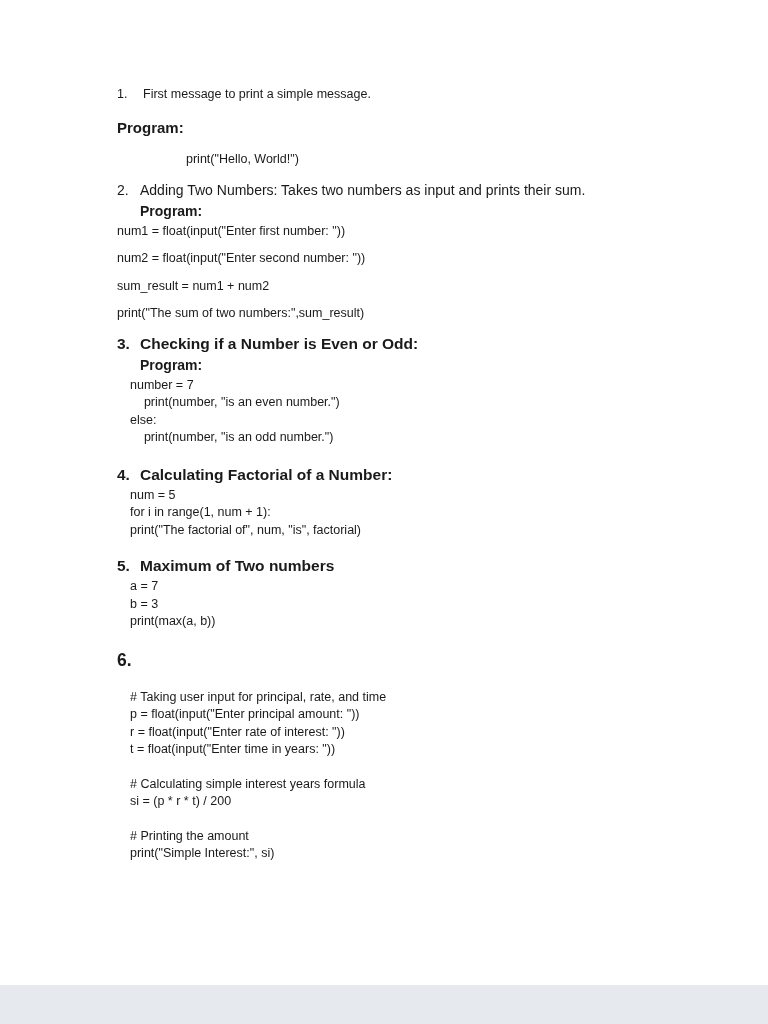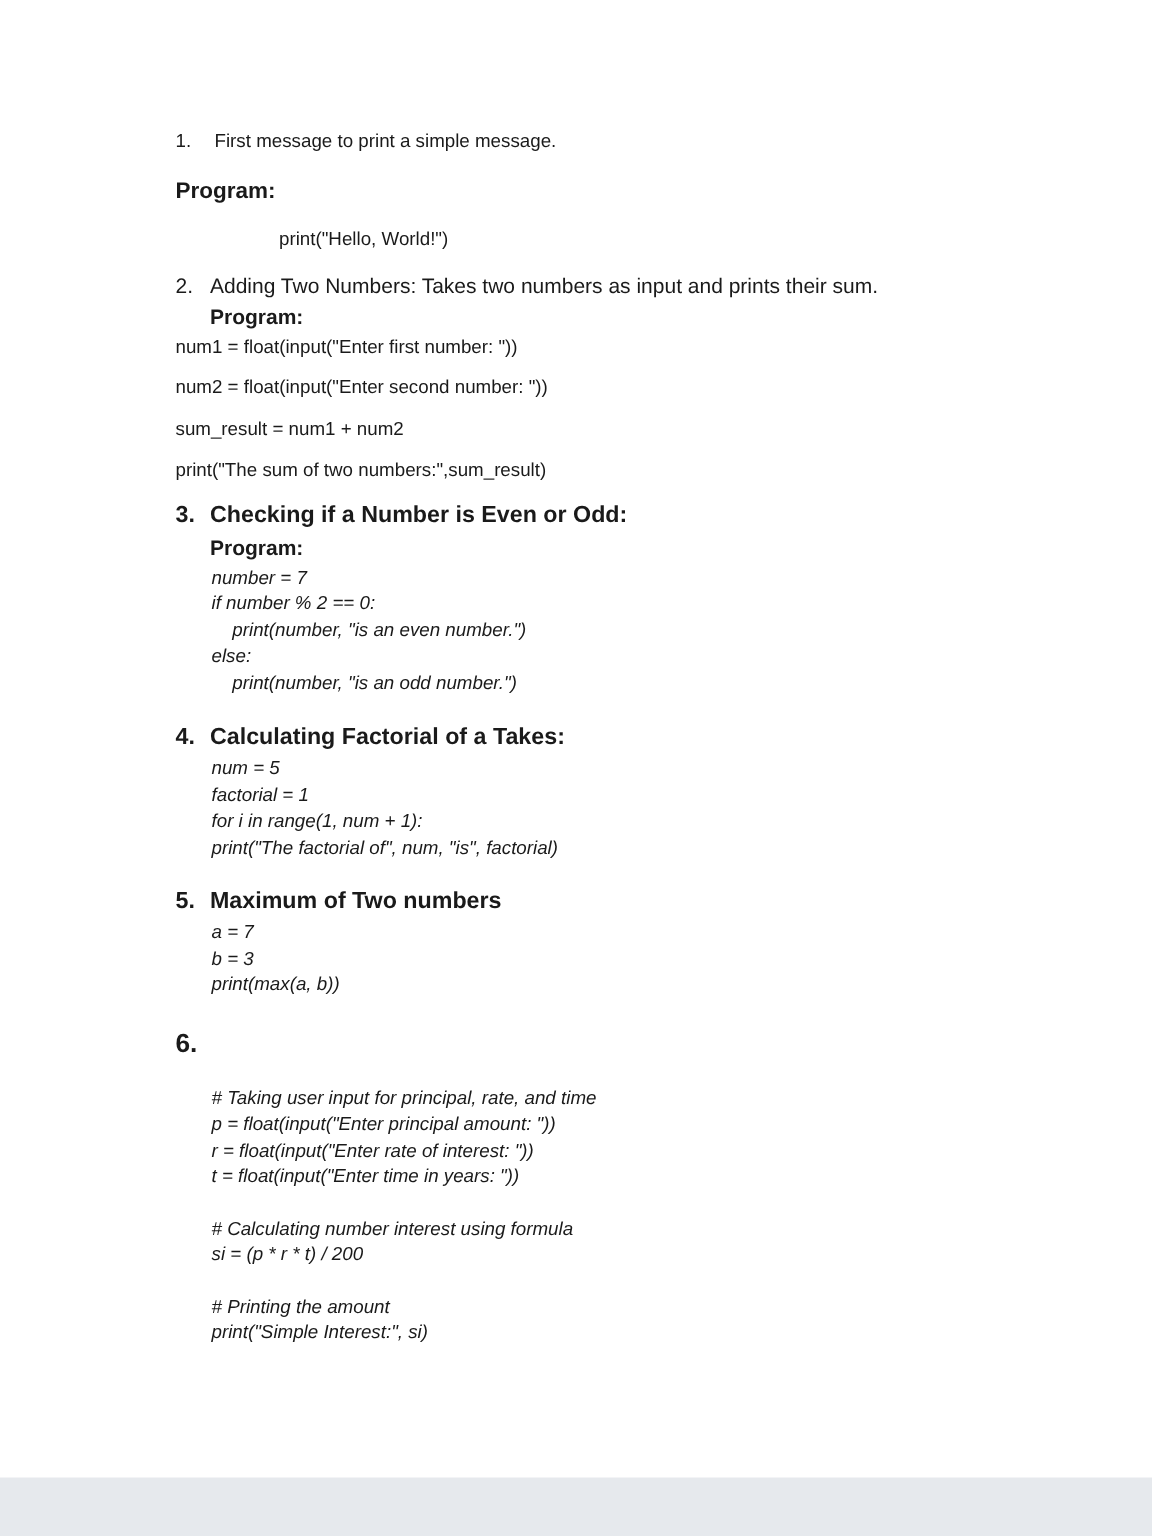--- a/index.html
+++ b/index.html
@@ -36,21 +36,21 @@
   .prog-lg { font-size: 15px; line-height: 20px; font-weight: bold; margin-top: 16px; }
   .prog-md { font-size: 14px; line-height: 19px; font-weight: bold; margin-top: 2px; margin-left: 23px; }
 
   .code {
     font-size: 12.5px;
     line-height: 17.5px;
     white-space: pre;
   }
   .code-deep  { margin-left: 69px; margin-top: 13px; }
   .code-flush { margin-left: 0; }
-  .code-ind   { margin-left: 24px; font-style: italic; }
+  .code-ind   { margin-left: 13px; }
 
   .mt2  { margin-top: 2px; }
   .mt10 { margin-top: 10px; }
   .mt12 { margin-top: 12px; }
   .mt16 { margin-top: 16px; }
   .mt17 { margin-top: 17px; }
 </style>
 </head>
 <body>
 
@@ -74,49 +74,47 @@
       <div class="code code-flush mt10">num2 = float(input("Enter second number: "))</div>
       <div class="code code-flush mt10">sum_result = num1 + num2</div>
       <div class="code code-flush mt10">print("The sum of two numbers:",sum_result)</div>
 
       <div class="row h-15 mt10">
         <span class="num">3.</span>
         <span>Checking if a Number is Even or Odd:</span>
       </div>
       <div class="prog-md">Program:</div>
       <div class="code code-ind mt2">number = 7</div>
-      <div class="code code-ind">if number % 2 == 0:</div>
       <div class="code code-ind">    print(number, "is an even number.")</div>
       <div class="code code-ind">else:</div>
       <div class="code code-ind">    print(number, "is an odd number.")</div>
 
       <div class="row h-15 mt17">
         <span class="num">4.</span>
-        <span>Calculating Factorial of a Takes:</span>
+        <span>Calculating Factorial of a Number:</span>
       </div>
       <div class="code code-ind mt2">num = 5</div>
-      <div class="code code-ind">factorial = 1</div>
       <div class="code code-ind">for i in range(1, num + 1):</div>
       <div class="code code-ind">print("The factorial of", num, "is", factorial)</div>
 
       <div class="row h-15 mt16">
         <span class="num">5.</span>
         <span>Maximum of Two numbers</span>
       </div>
       <div class="code code-ind mt2">a = 7</div>
       <div class="code code-ind">b = 3</div>
       <div class="code code-ind">print(max(a, b))</div>
 
       <div class="row h-17 mt17">
         <span class="num num-wide">6.</span>
       </div>
       <div class="code code-ind mt17"># Taking user input for principal, rate, and time</div>
       <div class="code code-ind">p = float(input("Enter principal amount: "))</div>
       <div class="code code-ind">r = float(input("Enter rate of interest: "))</div>
       <div class="code code-ind">t = float(input("Enter time in years: "))</div>
-      <div class="code code-ind mt17"># Calculating number interest using formula</div>
+      <div class="code code-ind mt17"># Calculating simple interest years formula</div>
       <div class="code code-ind">si = (p * r * t) / 200</div>
       <div class="code code-ind mt17"># Printing the amount</div>
       <div class="code code-ind">print("Simple Interest:", si)</div>
 
     </div>
   </div>
 </div>
 
 </body></html>

